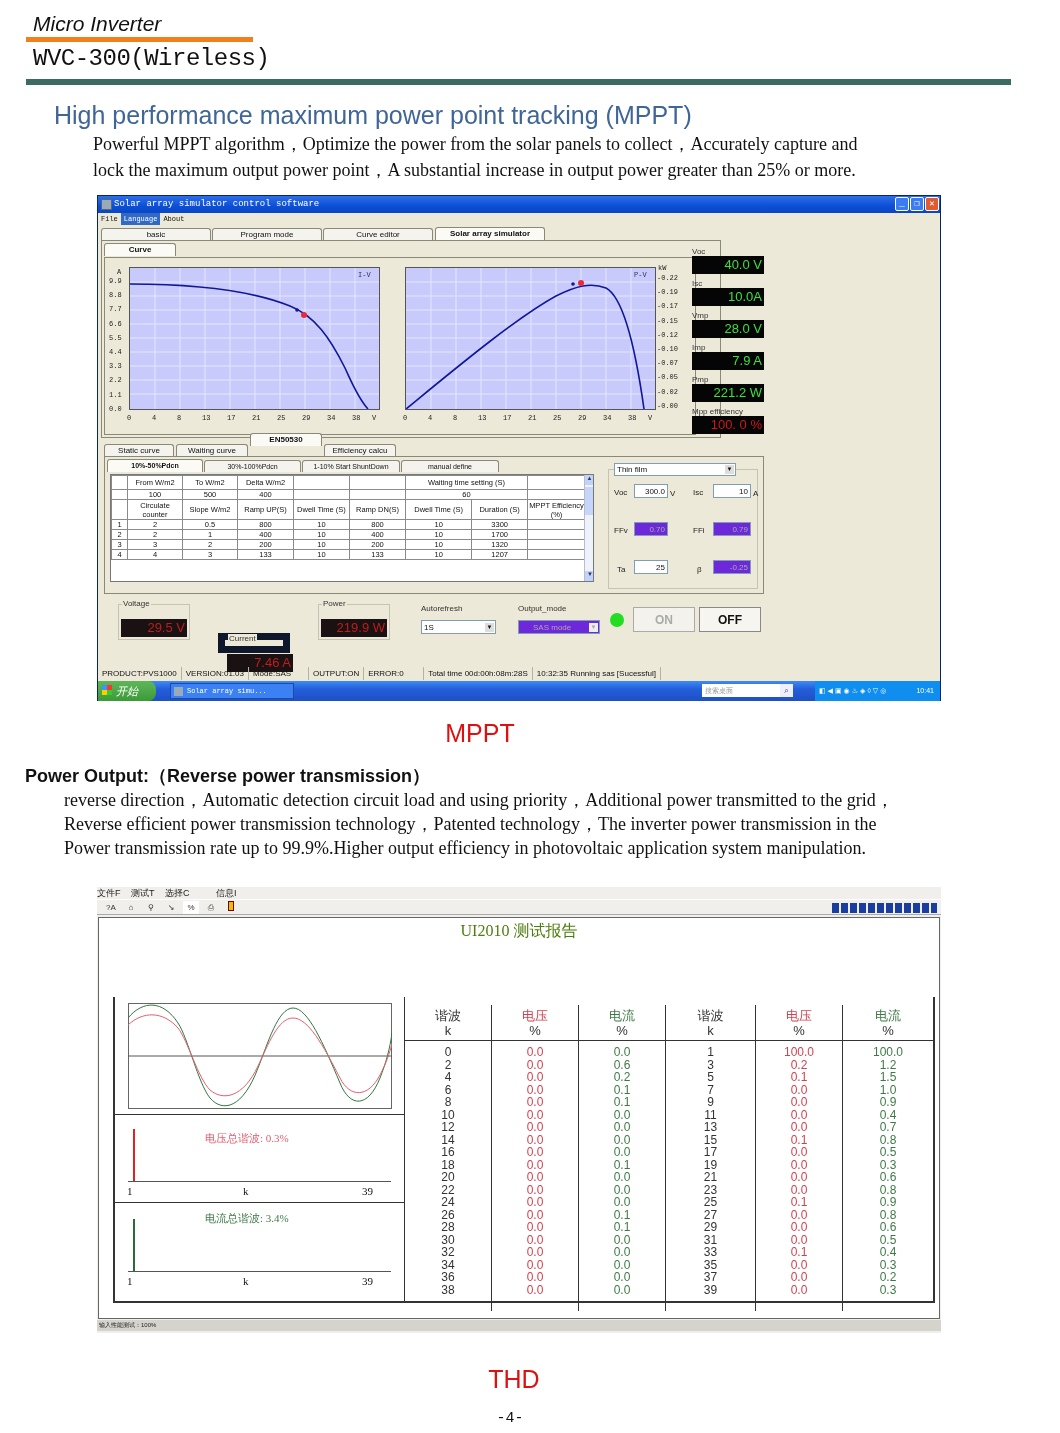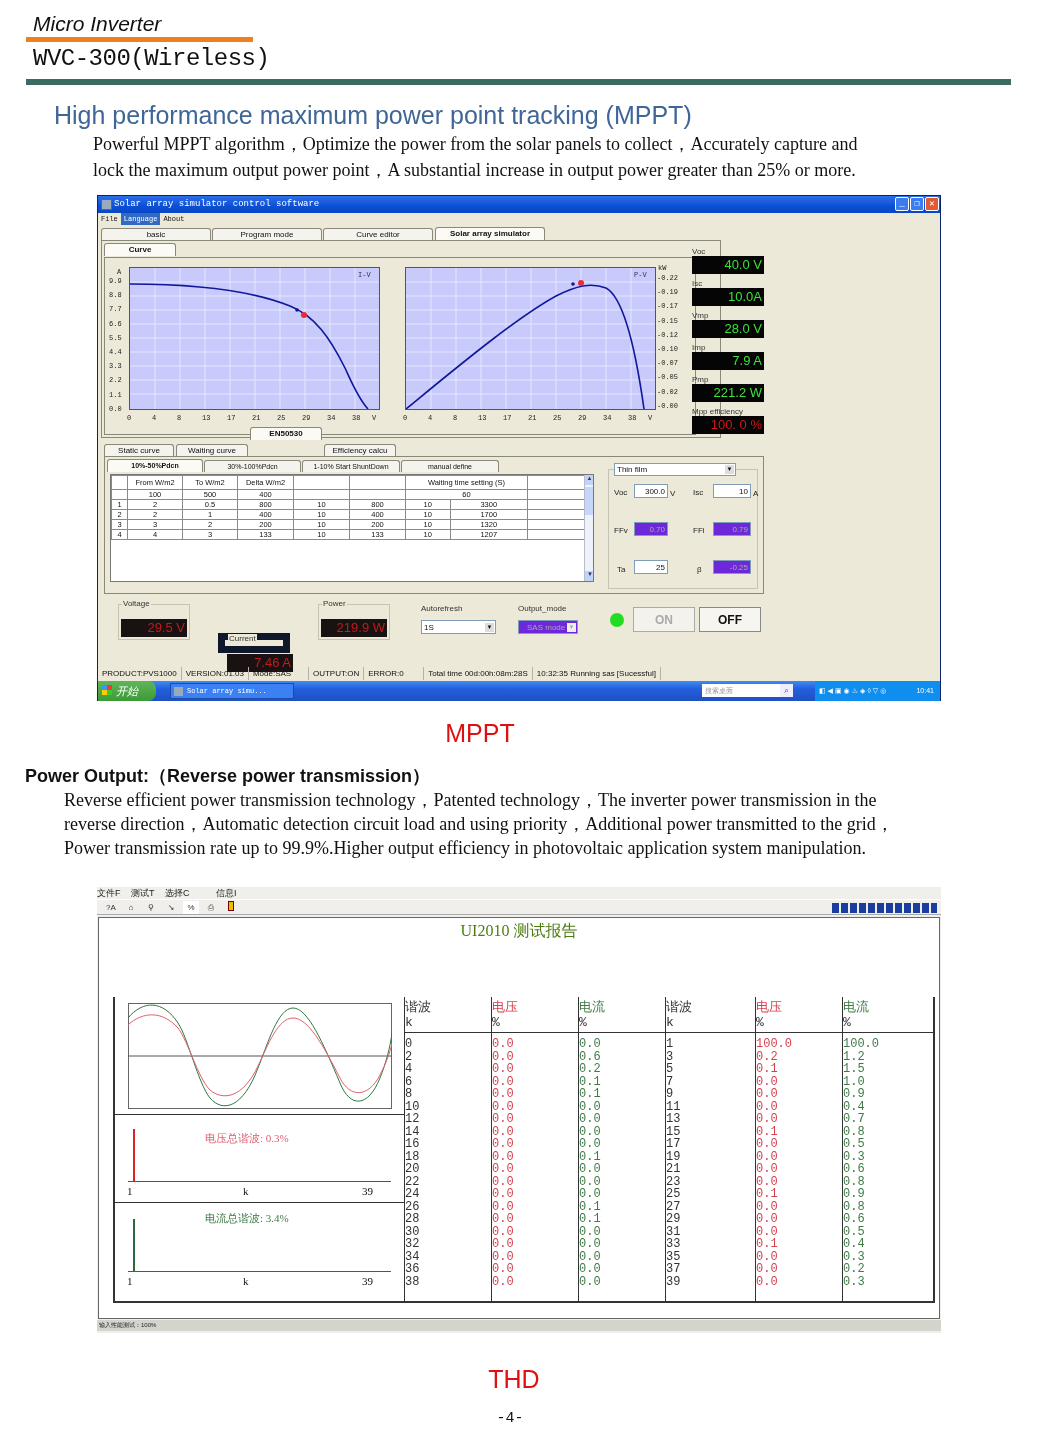--- a/index.html
+++ b/index.html
@@ -53,21 +53,21 @@
   .tb-btn { top: 1px; width: 16px; height: 13px; font-size: 8px; text-align: center; line-height: 13px; color: #333; }
   .progress { left: 735px; top: 3px; width: 105px; height: 10px; background: repeating-linear-gradient(90deg, #1a3ea0 0 7px, #f0efeb 7px 9px); }
   .report { left: 1px; top: 30px; width: 842px; height: 402px; background: #fff; border: 1px solid #666; }
   .report-title { left: 0; top: 3px; width: 840px; text-align: center; font-family: "Liberation Serif", serif; font-size: 16px; color: #4d7c0f; }
   .sumtable { left: 14px; top: 42px; width: 822px; height: 37px; border: 2px solid #333; display: flex; }
   .sumcell { flex: 1; border-right: 1px solid #333; text-align: center; font-family: "Liberation Serif", serif; font-size: 12px; color: #3a4fa0; line-height: 15px; padding-top: 2px; }
   .sumcell:last-child { border-right: none; }
   .lowerbox { left: 14px; top: 79px; width: 822px; height: 306px; border: 2px solid #333; border-top: none; }
   .wave-box { left: 0; top: 0; width: 290px; height: 118px; border-bottom: 1px solid #333; border-right: 1px solid #333; }
   .thd-box { left: 0; width: 290px; border-bottom: 1px solid #333; border-right: 1px solid #333; padding-left: 32px; }
-  .col { top: 0; height: 306px; border-right: 1px solid #333; font-family: Liberation Mono, monospace; text-align: left; }
+  .col { top: 8px; height: 306px; border-right: 1px solid #333; font-family: Liberation Sans, sans-serif; text-align: center; }
   .col-head { height: 36px; border-bottom: 1px solid #333; font-size: 13px; line-height: 15px; padding-top: 3px; }
   .col-vals { padding-top: 5px; font-size: 12px; line-height: 12.5px; }
   .red { color: #d4424f; }
   .green { color: #3f7a46; }
   .dark { color: #333; }
   .statusbar2 { left: 0; top: 433px; width: 844px; height: 11px; background: #d4d3cc; font-size: 6px; line-height: 11px; padding-left: 2px; color: #222; }
 </style>
 </head>
 <body>
 
@@ -237,21 +237,21 @@
       </div>
       <div style="height:32px;">
         <div class="lcd-label">Mpp efficiency</div>
         <div class="lcd" style="color:#d01818;">100. 0 %</div>
       </div>
     </div>
   </div>
 
   <div class="abs tab" style="left:6px; top:248px; width:70px;">Static curve</div>
   <div class="abs tab" style="left:78px; top:248px; width:72px;">Waiting curve</div>
-  <div class="abs tab active" style="left:152px; top:231px; width:72px;">EN50530</div>
+  <div class="abs tab active" style="left:152px; top:237px; width:72px;">EN50530</div>
   <div class="abs tab" style="left:226px; top:248px; width:72px;">Efficiency calcu</div>
 
   <div class="abs panel" style="left:6px; top:260px; width:660px; height:138px;">
     <div class="abs tab active" style="left:2px; top:2px; width:96px; font-size:7px;">10%-50%Pdcn</div>
     <div class="abs tab" style="left:99px; top:3px; width:97px; font-size:7px;">30%-100%Pdcn</div>
     <div class="abs tab" style="left:197px; top:3px; width:98px; font-size:7px;">1-10% Start ShuntDown</div>
     <div class="abs tab" style="left:296px; top:3px; width:98px; font-size:7px;">manual define</div>
 
     <div class="abs" style="left:5px; top:17px; width:484px; height:108px; background:#fff; border:1px solid #777; overflow:hidden;">
       <table class="grid-table" style="width:475px;">
@@ -269,20 +269,31 @@
         <tr>
           <td></td>
           <td>100</td>
           <td>500</td>
           <td>400</td>
           <td></td>
           <td></td>
           <td colspan="2">60</td>
           <td></td>
         </tr>
+        <tr style="height:20px;">
+          <td></td>
+          <td>Circulate counter</td>
+          <td>Slope W/m2</td>
+          <td>Ramp UP(S)</td>
+          <td>Dwell Time (S)</td>
+          <td>Ramp DN(S)</td>
+          <td>Dwell Time (S)</td>
+          <td>Duration (S)</td>
+          <td>MPPT Efficiency (%)</td>
+        </tr>
         <tr>
           <td>1</td>
               <td>2</td>
               <td>0.5</td>
               <td>800</td>
               <td>10</td>
               <td>800</td>
               <td>10</td>
               <td>3300</td>
               <td></td>
@@ -363,21 +374,21 @@
     <div class="abs lcd-label" style="left:3px; top:-6px; background:#ece9d8; padding:0 1px;">Power</div>
     <div class="abs lcd" style="left:2px; top:14px; width:66px; color:#c01c1c; background:#1a1212;">219.9 W</div>
   </div>
 
   <div class="abs lcd-label" style="left:323px; top:408px;">Autorefresh</div>
   <div class="abs field" style="left:323px; top:424px; width:75px; text-align:left; padding-left:2px;">
     <span>1S</span>
     <span style="position:absolute; right:1px; top:2px; width:9px; height:9px; background:#ddd; font-size:6px; text-align:center; line-height:9px;">▼</span>
   </div>
   <div class="abs lcd-label" style="left:420px; top:408px;">Output_mode</div>
-  <div class="abs field dis" style="left:420px; top:424px; width:60px; text-align:left; padding-left:8px;">
+  <div class="abs field dis" style="left:420px; top:424px; width:82px; text-align:left; padding-left:14px;">
     <span>SAS mode</span>
     <span style="position:absolute; right:1px; top:2px; width:9px; height:9px; background:#eee; font-size:6px; text-align:center; line-height:9px; color:#aaa;">▼</span>
   </div>
   <div class="abs" style="left:512px; top:417px; width:14px; height:14px; border-radius:50%; background:#22dd22;"></div>
   <div class="abs" style="left:535px; top:411px; width:62px; height:25px; border:1px solid #aaa; background:#f3f2ec; color:#aaa; font-weight:bold; font-size:12px; text-align:center; line-height:24px;">ON</div>
   <div class="abs" style="left:601px; top:411px; width:62px; height:25px; border:1px solid #888; background:#f6f5ef; color:#111; font-weight:bold; font-size:12px; text-align:center; line-height:24px;">OFF</div>
 
   <div class="abs statusbar">
     <span>PRODUCT:PVS1000</span><span>VERSION:01.03</span><span style="width:60px;">Mode:SAS</span><span>OUTPUT:ON</span><span style="width:60px;">ERROR:0</span><span>Total time 00d:00h:08m:28S</span><span>10:32:35 Running sas [Sucessful]</span>
   </div>
@@ -397,22 +408,22 @@
       <span style="float:left; margin-left:4px; letter-spacing:2px;">◧◀▣◉♨◈◊▽◎</span>
       <span>10:41</span>
     </div>
   </div>
 </div>
 
 <div class="abs caption" style="left:380px; top:719px;">MPPT</div>
 
 <div class="abs sec2-title">Power Output:（Reverse power transmission）</div>
 <div class="abs para" style="left:64px; top:788px; line-height:24px;">
+  <div>reverse direction，Automatic detection circuit load and using priority，Additional power transmitted to the grid，</div>
   <div>Reverse efficient power transmission technology，Patented technology，The inverter power transmission in the</div>
-  <div>reverse direction，Automatic detection circuit load and using priority，Additional power transmitted to the grid，</div>
   <div>Power transmission rate up to 99.9%.Higher output efficiency in photovoltaic application system manipulation.</div>
 </div>
 
 <div class="abs win2">
   <div class="abs menubar2">
     <span style="margin-right:8px;">文件F</span>
     <span style="margin-right:8px;">测试T</span>
     <span style="margin-right:24px;">选择C</span>
     <span>信息I</span>
   </div>

